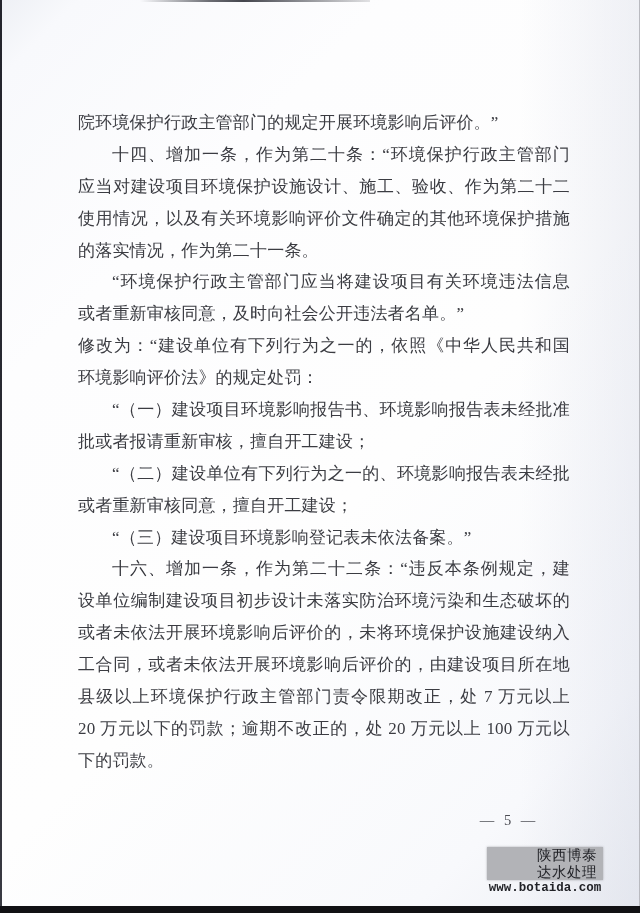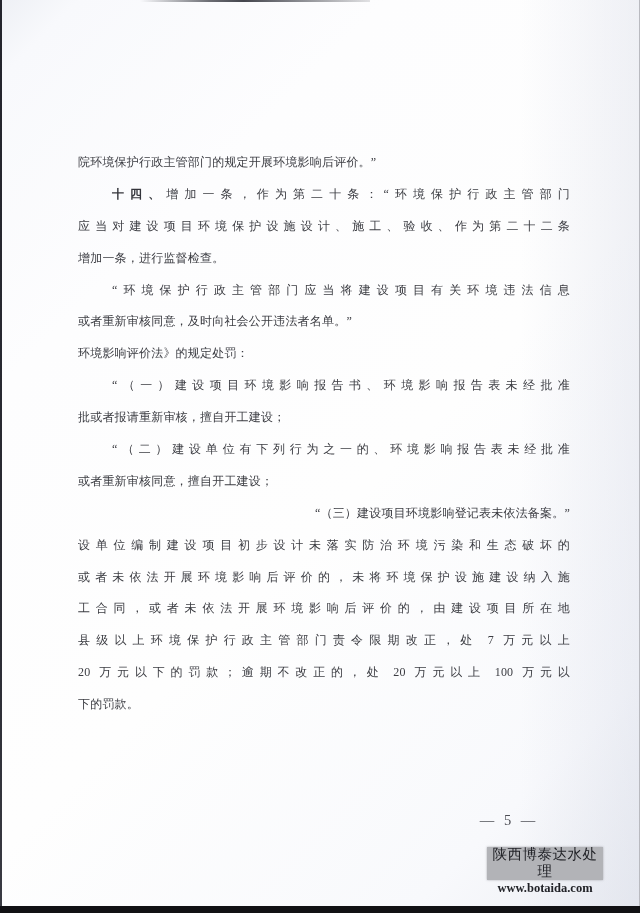--- a/index.html
+++ b/index.html
@@ -15,73 +15,75 @@
       linear-gradient(135deg, #eef0f5 0%, #f8f9fc 5%, #fdfdfe 25%, #fefefe 55%, #f8f9fc 85%, #eceef3 100%);
   }
   
   .tint-right{
     position:absolute;top:0;right:0;width:120px;height:913px;
     background:linear-gradient(to right, rgba(210,214,228,0), rgba(210,214,228,0.35));
     pointer-events:none;
   }
   .doc{
     position:absolute;left:78px;top:107px;width:492px;
-    font-size:12px;line-height:31.9px;letter-spacing:0.2px;
+    font-size:17px;line-height:31.9px;letter-spacing:0.2px;
     color:#3b3c42;
-    margin-top:40px;
   }
   .line{height:31.9px;overflow:hidden;}
   .line.justify{text-align:justify;text-align-last:justify;}
-  .line.indent{text-indent:34px;text-align:right;}
-  .bold{font-weight:bold;color:#34353b;}
+  .line.indent{text-indent:34px;}
+  .bold{font-weight:normal;color:#34353b;}
   .pagenum{
     position:absolute;top:812px;left:449px;width:120px;
     font-size:14.5px;color:#4c4d54;letter-spacing:3px;text-align:center;
     font-family:"Liberation Serif","DejaVu Serif",serif;
   }
   .watermark{
     position:absolute;left:487px;top:847px;width:116px;height:33px;
     background:#b2b3b7;color:#212227;text-align:center;
     box-shadow:0 0 2px rgba(120,122,128,0.6);
   }
   .watermark .cn{
-    font-family:Liberation Mono, monospace;
-    font-size:14.5px;line-height:17px;letter-spacing:0.5px;
+    font-family:Liberation Sans, sans-serif;
+    font-size:14.5px;line-height:17px;letter-spacing:0.5px;margin-left:44px;
   }
   .watermark .url{
-    font-family:Liberation Serif, serif;
+    font-family:Liberation Mono, monospace;
     font-weight:bold;font-size:12.5px;line-height:14px;
   }
   .edge-left{position:absolute;left:0;top:0;width:2px;height:913px;
     background:linear-gradient(to bottom,#23242c 0%,#2b2c34 70%,#3a3b43 100%);}
   .edge-right{position:absolute;right:0;top:0;width:1px;height:913px;background:#b9bac0;}
   .edge-bottom{position:absolute;left:0;bottom:0;width:640px;height:7px;background:#111114;}
   .smudge-top{position:absolute;left:140px;top:0;width:230px;height:2px;
     background:linear-gradient(to right, rgba(70,72,80,0), rgba(60,62,70,0.75) 30%, rgba(48,50,58,0.9) 45%, rgba(70,72,80,0.15));}
 </style>
 </head>
 <body>
 
 <div class="page">
 
   <div class="tint-right"></div>
 
   <div class="doc">
       <div class="line"><span>院环境保护行政主管部门的规定开展环境影响后评价。”</span></div>
       <div class="line justify indent"><span class="bold">十四、</span><span>增加一条，作为第二十条：“环境保护行政主管部门</span></div>
       <div class="line justify"><span>应当对建设项目环境保护设施设计、施工、验收、作为第二十二条</span></div>
-      <div class="line"><span>增加一条，进行监督检查。</span></div>
+      <div class="line justify"><span>使用情况，以及有关环境影响评价文件确定的其他环境保护措施</span></div>
+      <div class="line"><span>的落实情况，作为第二十一条。</span></div>
       <div class="line justify indent"><span>“环境保护行政主管部门应当将建设项目有关环境违法信息</span></div>
       <div class="line"><span>或者重新审核同意，及时向社会公开违法者名单。”</span></div>
+      <div class="line justify"><span>修改为：“建设单位有下列行为之一的，依照《中华人民共和国</span></div>
       <div class="line"><span>环境影响评价法》的规定处罚：</span></div>
       <div class="line justify indent"><span>“（一）建设项目环境影响报告书、环境影响报告表未经批准</span></div>
       <div class="line"><span>批或者报请重新审核，擅自开工建设；</span></div>
       <div class="line justify indent"><span>“（二）建设单位有下列行为之一的、环境影响报告表未经批准</span></div>
       <div class="line"><span>或者重新审核同意，擅自开工建设；</span></div>
       <div class="line indent"><span>“（三）建设项目环境影响登记表未依法备案。”</span></div>
+      <div class="line justify indent"><span class="bold">十六、</span><span>增加一条，作为第二十二条：“违反本条例规定，建</span></div>
       <div class="line justify"><span>设单位编制建设项目初步设计未落实防治环境污染和生态破坏的</span></div>
       <div class="line justify"><span>或者未依法开展环境影响后评价的，未将环境保护设施建设纳入施</span></div>
       <div class="line justify"><span>工合同，或者未依法开展环境影响后评价的，由建设项目所在地</span></div>
       <div class="line justify"><span>县级以上环境保护行政主管部门责令限期改正，处 7 万元以上</span></div>
       <div class="line justify"><span>20 万元以下的罚款；逾期不改正的，处 20 万元以上 100 万元以</span></div>
       <div class="line"><span>下的罚款。</span></div>
     </div>
 
   <div class="pagenum">— 5 —</div>
 

